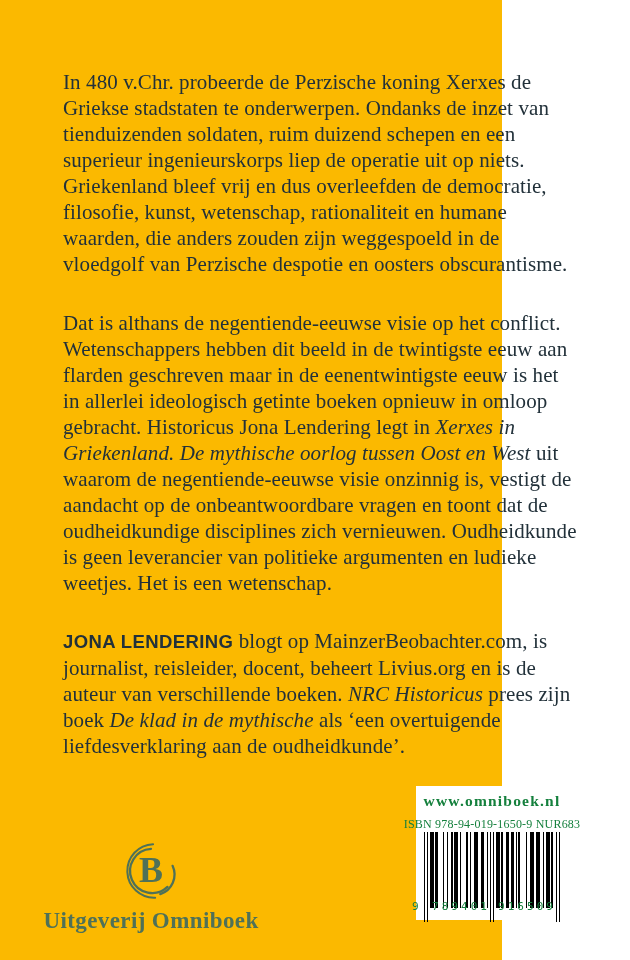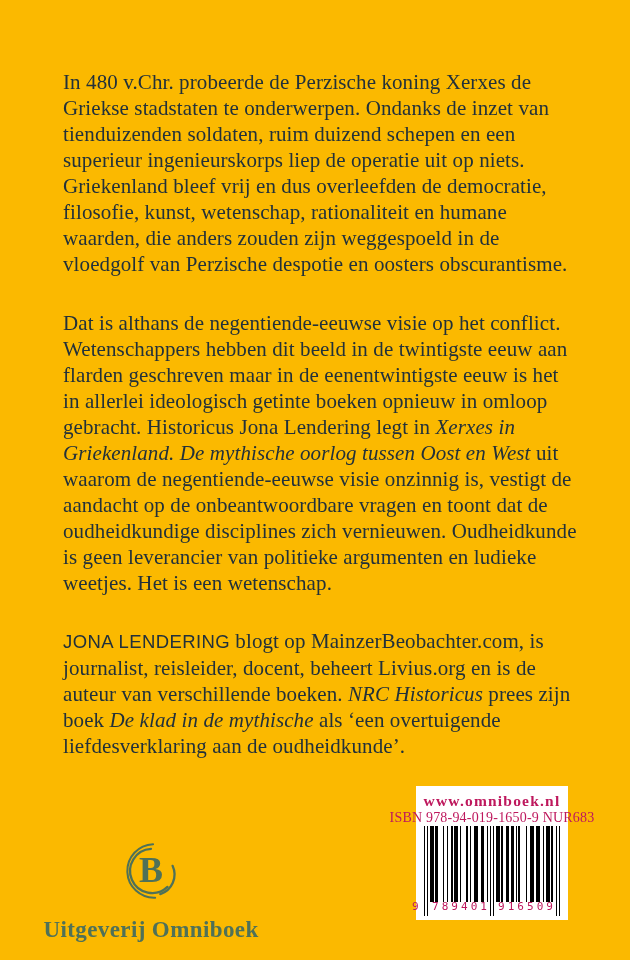--- a/index.html
+++ b/index.html
@@ -1,51 +1,51 @@
 <!DOCTYPE html>
 <html lang="nl"><head>
 <meta charset="utf-8">
 <style>
   html,body{margin:0;padding:0;}
   body{width:630px;height:960px;overflow:hidden;}
   .cover{
-    position:relative;width:630px;height:960px;
+    position:relative;width:502px;height:960px;
     background:#FBB900;
     font-family:"Liberation Serif", serif;
     color:#22313A;
   }
   .blurb{
     position:absolute;left:63px;width:514px;
     font-size:21px;line-height:26px;
     text-align:left;letter-spacing:0.1px;
     hyphens:auto;-webkit-hyphens:auto;
   }
   .p1{top:48px;}
   .p2{top:289px;}
   .bio{top:607px;}
   .blurb .it{font-style:italic;text-align:right;}
   .blurb .bs{
     font-family:"Liberation Sans", sans-serif;
-    font-weight:400;font-size:18.5px;letter-spacing:0.4px;
+    font-weight:700;font-size:18.5px;letter-spacing:0.4px;
   }
   
   .barcode-box{
     position:absolute;left:416px;top:786px;width:152px;height:134px;
-    background:#ffffff;color:#be185d;
+    background:#ffffff;color:#15803d;
     display:flex;flex-direction:column;align-items:center;
     box-sizing:border-box;padding-top:6px;
   }
   .bc-url{
     font-family:"Liberation Serif", serif;font-weight:700;
     font-size:15.5px;letter-spacing:1.2px;line-height:17px;white-space:nowrap;
   }
   .bc-isbn{
     font-family:"Liberation Serif", serif;
-    font-size:14px;letter-spacing:0.2px;line-height:12px;white-space:nowrap;
-    margin-top:3px;
+    font-size:12px;letter-spacing:0.2px;line-height:12px;white-space:nowrap;
+    margin-top:9px;
   }
   .bc-bars-wrap{position:relative;width:136px;height:96px;margin-top:2px;}
   .bc-bars-wrap svg{position:absolute;left:0;top:0;fill:#000;}
   .bc-digits{
     position:absolute;bottom:7px;left:0;width:136px;height:13px;
     font-family:"DejaVu Sans Mono", monospace;font-size:11px;line-height:13px;
   }
   .bc-digits .d-first{position:absolute;left:-12px;top:0;}
   .bc-digits .d-left{position:absolute;left:8px;top:0;width:55px;display:flex;justify-content:space-between;}
   .bc-digits .d-right{position:absolute;left:74px;top:0;width:55px;display:flex;justify-content:space-between;}
@@ -55,21 +55,21 @@
     display:flex;flex-direction:column;align-items:center;
     color:#4F7158;
   }
   .logo-mark{width:74px;height:64px;}
   .logo-mark path{stroke:#4F7158;fill:none;}
   .logo-mark text{
     font-family:"Liberation Serif", serif;font-weight:700;font-size:35px;
     fill:#4F7158;
   }
   .publisher-name{
-    margin-top:13px;
+    margin-top:4px;
     font-family:"Liberation Serif", serif;font-weight:700;
     font-size:23px;letter-spacing:0.4px;white-space:nowrap;
   }
 </style>
 </head>
 <body>
 
 <div class="cover">
 
   <p class="blurb p1"><span>In 480 v.Chr. probeerde de Perzische koning Xerxes de Griekse stadstaten te onderwerpen. Ondanks de inzet van tienduizenden soldaten, ruim duizend schepen en een superieur ingenieurskorps liep de operatie uit op niets. Griekenland bleef vrij en dus overleefden de democratie, filosofie, kunst, wetenschap, rationaliteit en humane waarden, die anders zouden zijn weggespoeld in de vloedgolf van Perzische despotie en oosters obscurantisme.</span></p>

